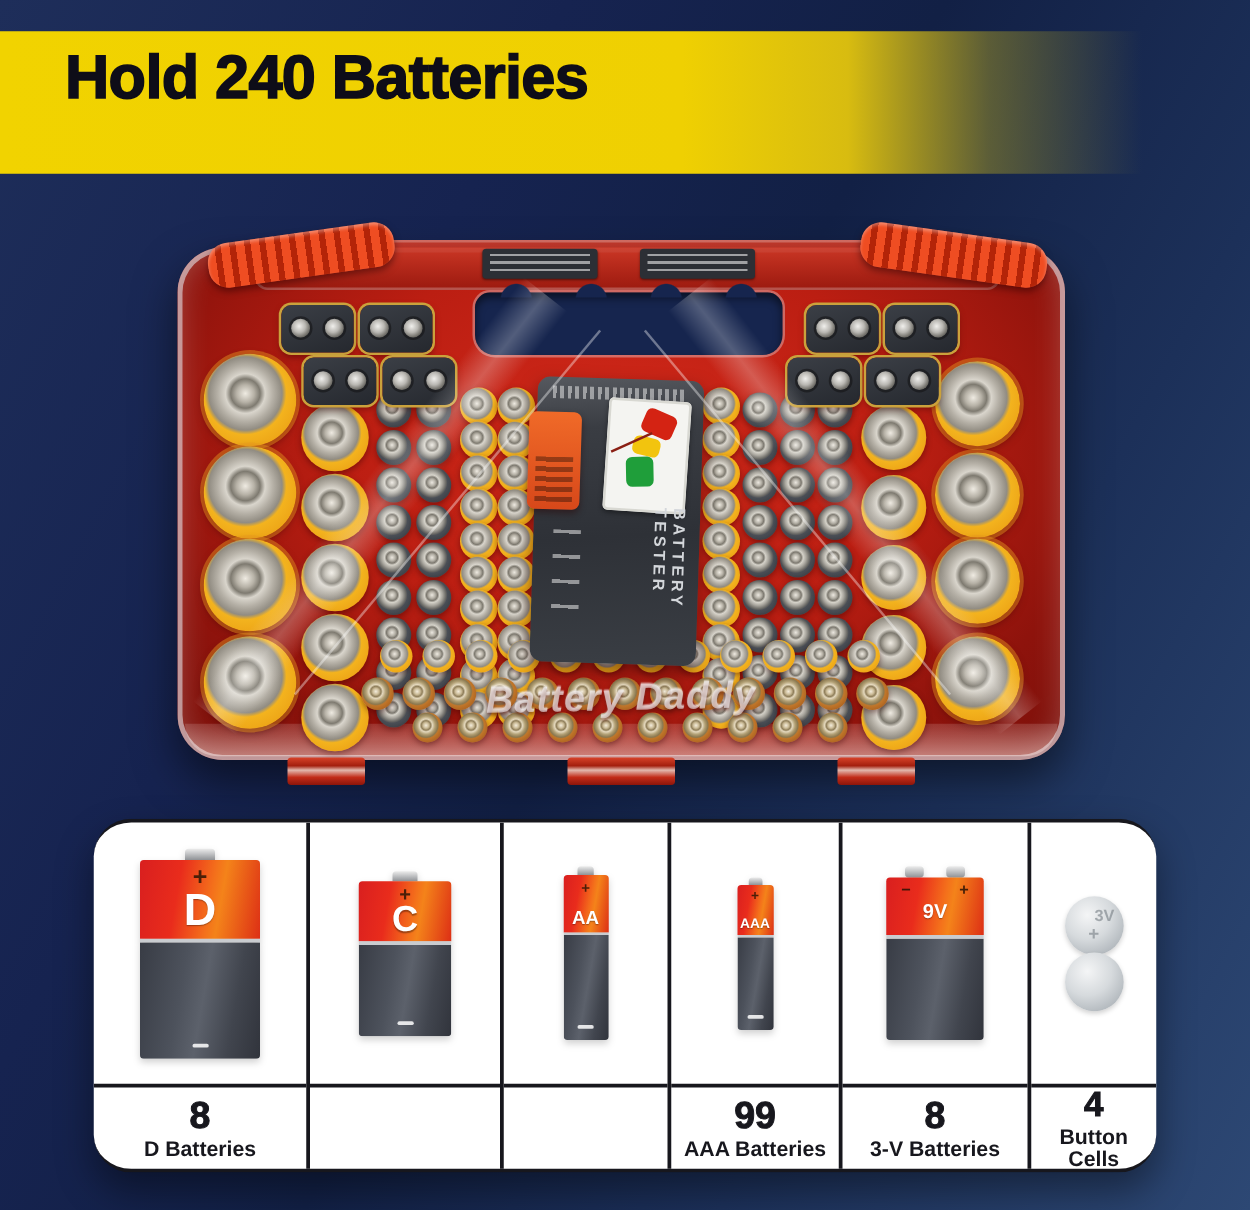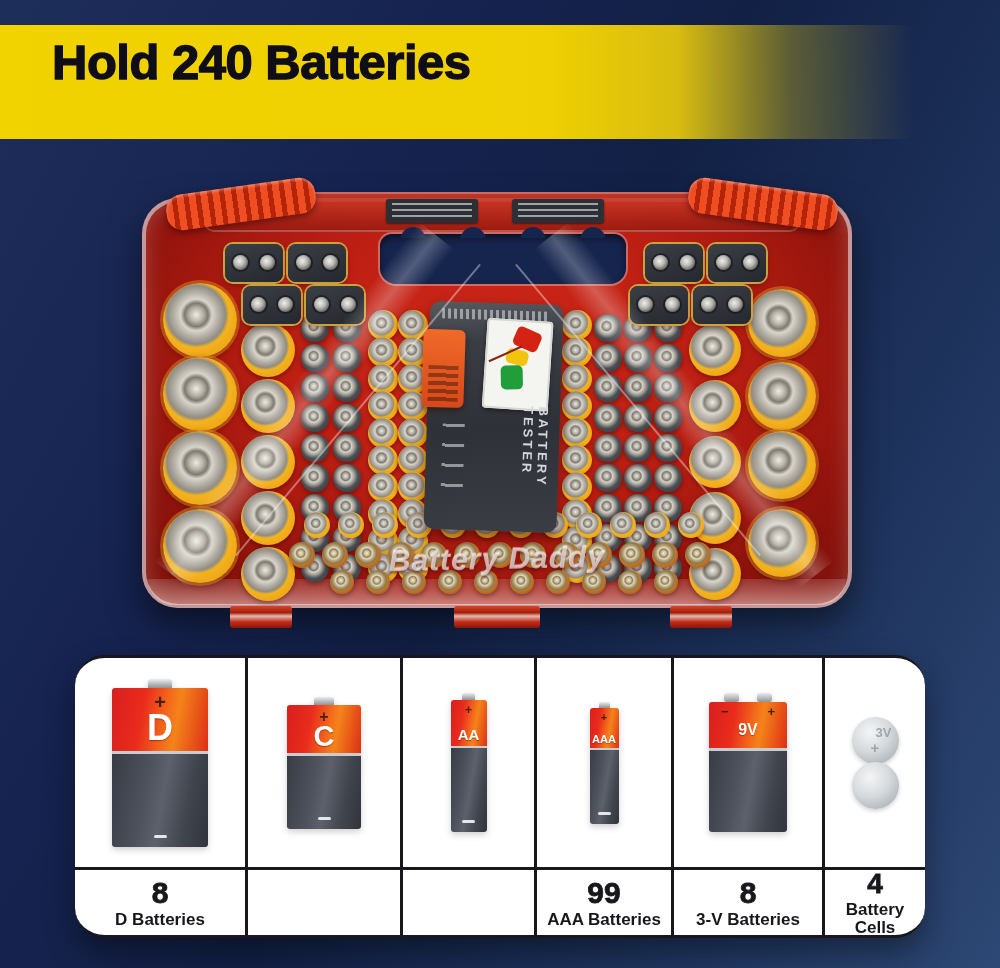--- a/index.html
+++ b/index.html
@@ -515,18 +515,18 @@
           <div class="coins">
             <div class="coin coin-1">
               <div class="coin-v">3V</div>
               <div class="coin-plus">+</div>
             </div>
             <div class="coin coin-2"></div>
           </div>
         </div>
         <div class="cell-cap">
           <div class="cap-count">4</div>
-          <div class="cap-label">Battery Cells</div>
+          <div class="cap-label">Button Cells</div>
         </div>
       </div>
     </div>
 
 </div>
 
 </body></html>

